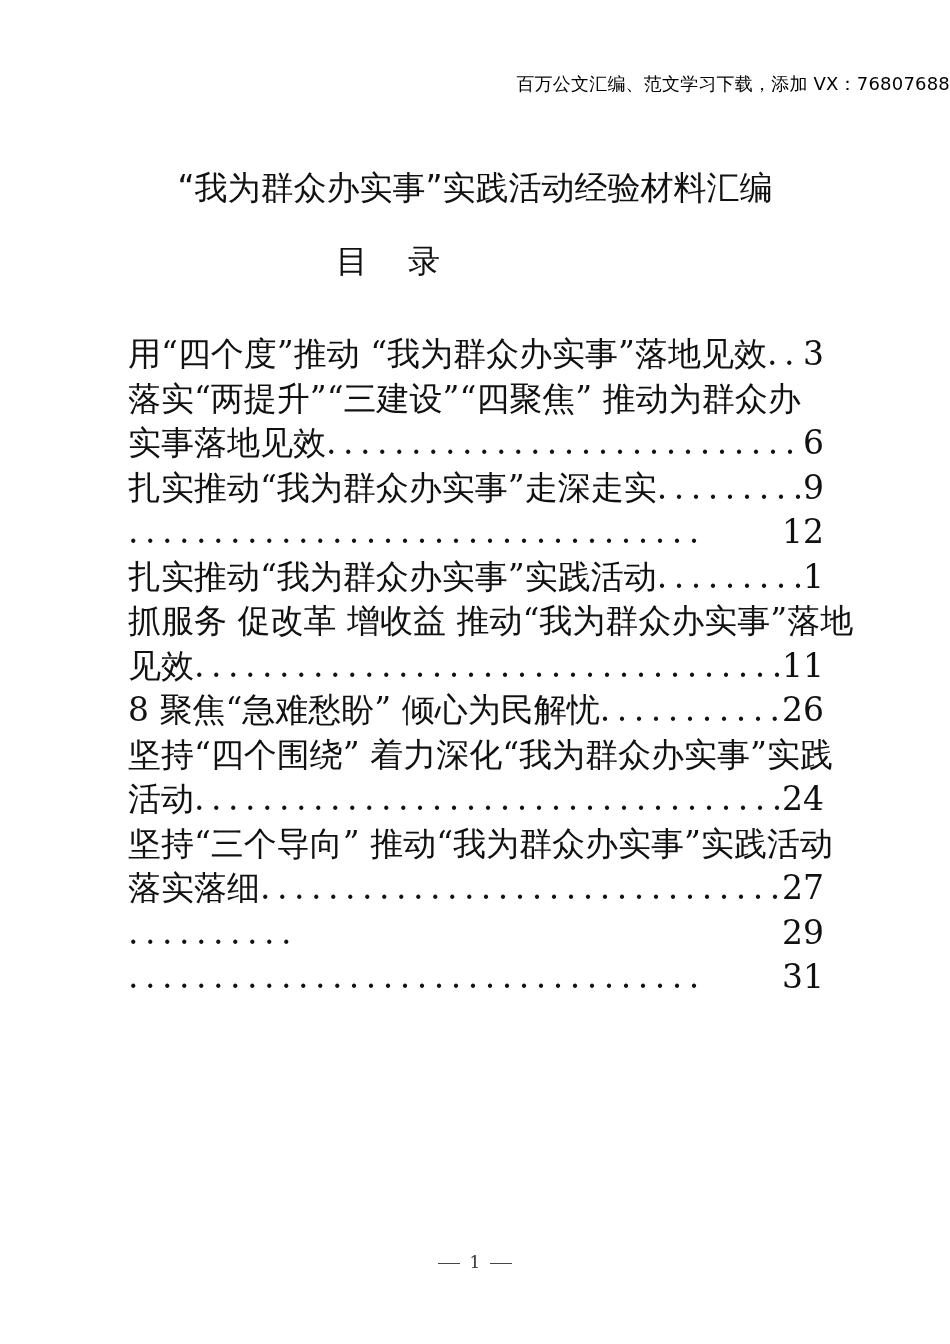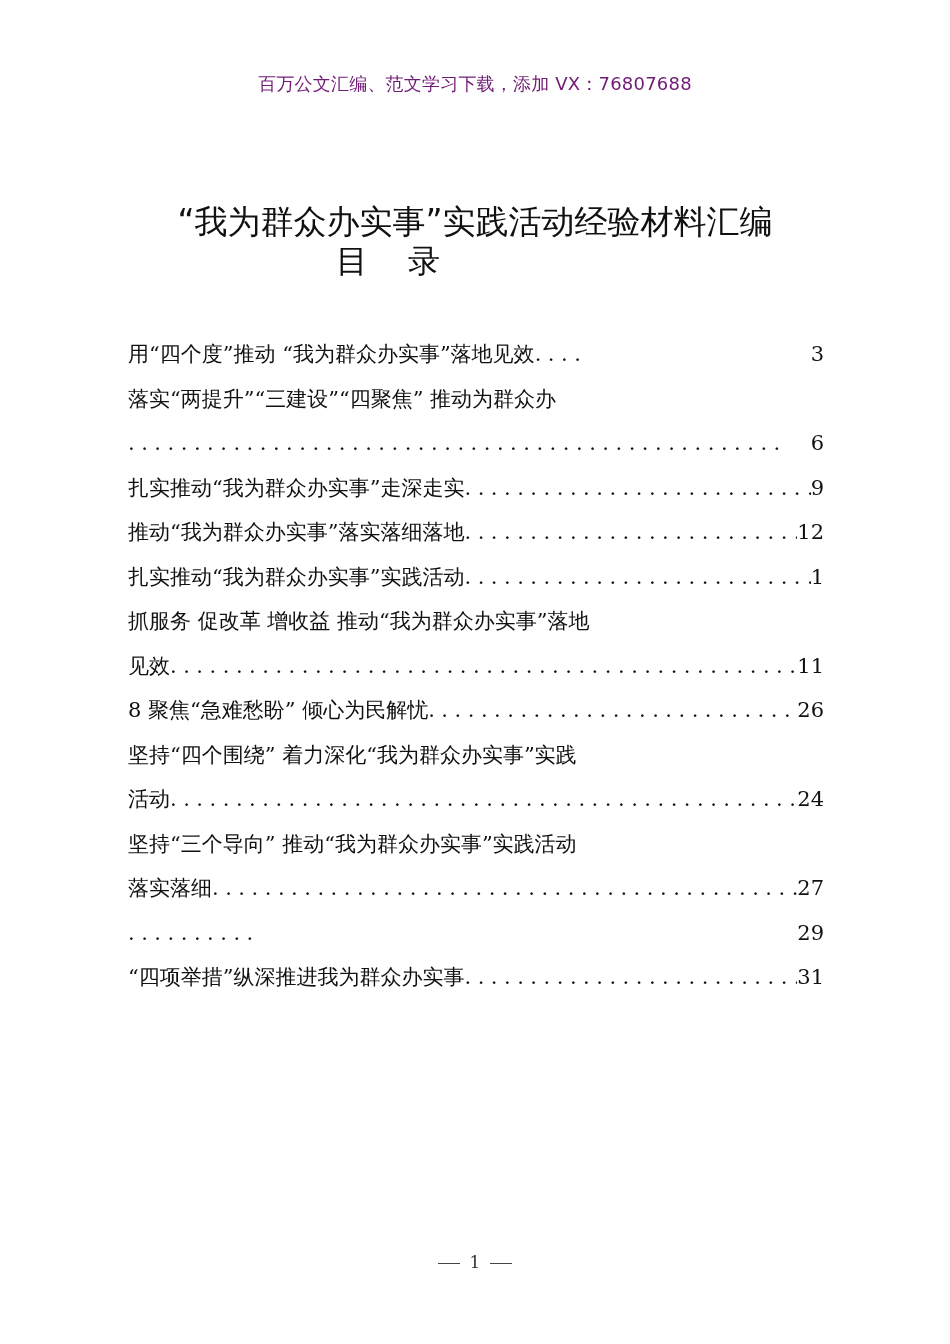--- a/index.html
+++ b/index.html
@@ -1,22 +1,22 @@
 <!DOCTYPE html>
 <html><head>
 <meta charset="utf-8">
 <style>
   html, body { margin:0; padding:0; background:#ffffff; }
   body { width:950px; height:1344px; position:relative; overflow:hidden; font-family:"DejaVu Serif", serif; color:#111; }
-  .watermark { position:absolute; top:72px; left:0; width:950px; text-align:center; color:#701a75; font-family:"DejaVu Sans", sans-serif; font-size:18px; letter-spacing:0.2px; }
-  .title { position:absolute; top:166px; left:0; width:950px; text-align:center; font-family:"DejaVu Sans", sans-serif; font-size:33px; color:#111;margin-top:34px; }
+  .watermark { position:absolute; top:72px; left:0; width:950px; text-align:right; color:#000000; font-family:"DejaVu Sans", sans-serif; font-size:18px; letter-spacing:0.2px; }
+  .title { position:absolute; top:166px; left:0; width:950px; text-align:center; font-family:"DejaVu Sans", sans-serif; font-size:33px; color:#111; }
   .subtitle { position:absolute; top:240px; left:0; width:776px; text-align:center; font-family:"DejaVu Sans", sans-serif; font-size:32px; letter-spacing:0; }
   .subtitle span.gap { display:inline-block; width:40px; }
   .toc { position:absolute; top:332px; left:128px; width:696px; }
-  .line { height:44.5px; line-height:44.5px; font-size:21px; white-space:nowrap; display:flex; align-items:baseline; }
+  .line { height:44.5px; line-height:44.5px; font-size:33px; white-space:nowrap; display:flex; align-items:baseline; }
   .line .txt { flex:0 0 auto; }
   .line .dots { flex:1 1 auto; overflow:hidden; letter-spacing:6.5px; color:#111; }
   .line .pg { flex:0 0 auto; }
   .footer { position:absolute; top:1252px; left:0; width:950px; text-align:center; font-size:17px; color:#333; }
   .footer .dash { display:inline-block; width:22px; height:1px; background:#444; vertical-align:middle; margin:0 10px; }
 </style>
 </head>
 <body>
 
 <div class="watermark">百万公文汇编、范文学习下载，添加 VX：76807688</div>
@@ -30,30 +30,30 @@
       <span class="txt">用“四个度”推动 “我为群众办实事”落地见效</span>
       <span class="dots">....</span>
       <span class="pg">3</span>
     </div>
   <div class="line">
       <span class="txt">落实“两提升”“三建设”“四聚焦” 推动为群众办</span>
       <span class="dots"></span>
       <span class="pg"></span>
     </div>
   <div class="line">
+      <span class="txt">实事落地见效</span>
       <span class="dots">..................................................</span>
       <span class="pg">6</span>
     </div>
   <div class="line">
       <span class="txt">扎实推动“我为群众办实事”走深走实</span>
       <span class="dots">..................................</span>
       <span class="pg">9</span>
     </div>
   <div class="line">
-      <span class="txt">推动“我为群众办实事”落实落细落地</span>
       <span class="dots">..................................</span>
       <span class="pg">12</span>
     </div>
   <div class="line">
       <span class="txt">扎实推动“我为群众办实事”实践活动</span>
       <span class="dots">..................................</span>
       <span class="pg">1</span>
     </div>
   <div class="line">
       <span class="txt">抓服务 促改革 增收益 推动“我为群众办实事”落地</span>
@@ -88,19 +88,18 @@
   <div class="line">
       <span class="txt">落实落细</span>
       <span class="dots">..................................................</span>
       <span class="pg">27</span>
     </div>
   <div class="line">
       <span class="dots">..........</span>
       <span class="pg">29</span>
     </div>
   <div class="line">
-      <span class="txt"> “四项举措”纵深推进我为群众办实事</span>
       <span class="dots">..................................</span>
       <span class="pg">31</span>
     </div>
 </div>
 
 <div class="footer"><span class="dash"></span><span>1</span><span class="dash"></span></div>
 
 </body></html>

